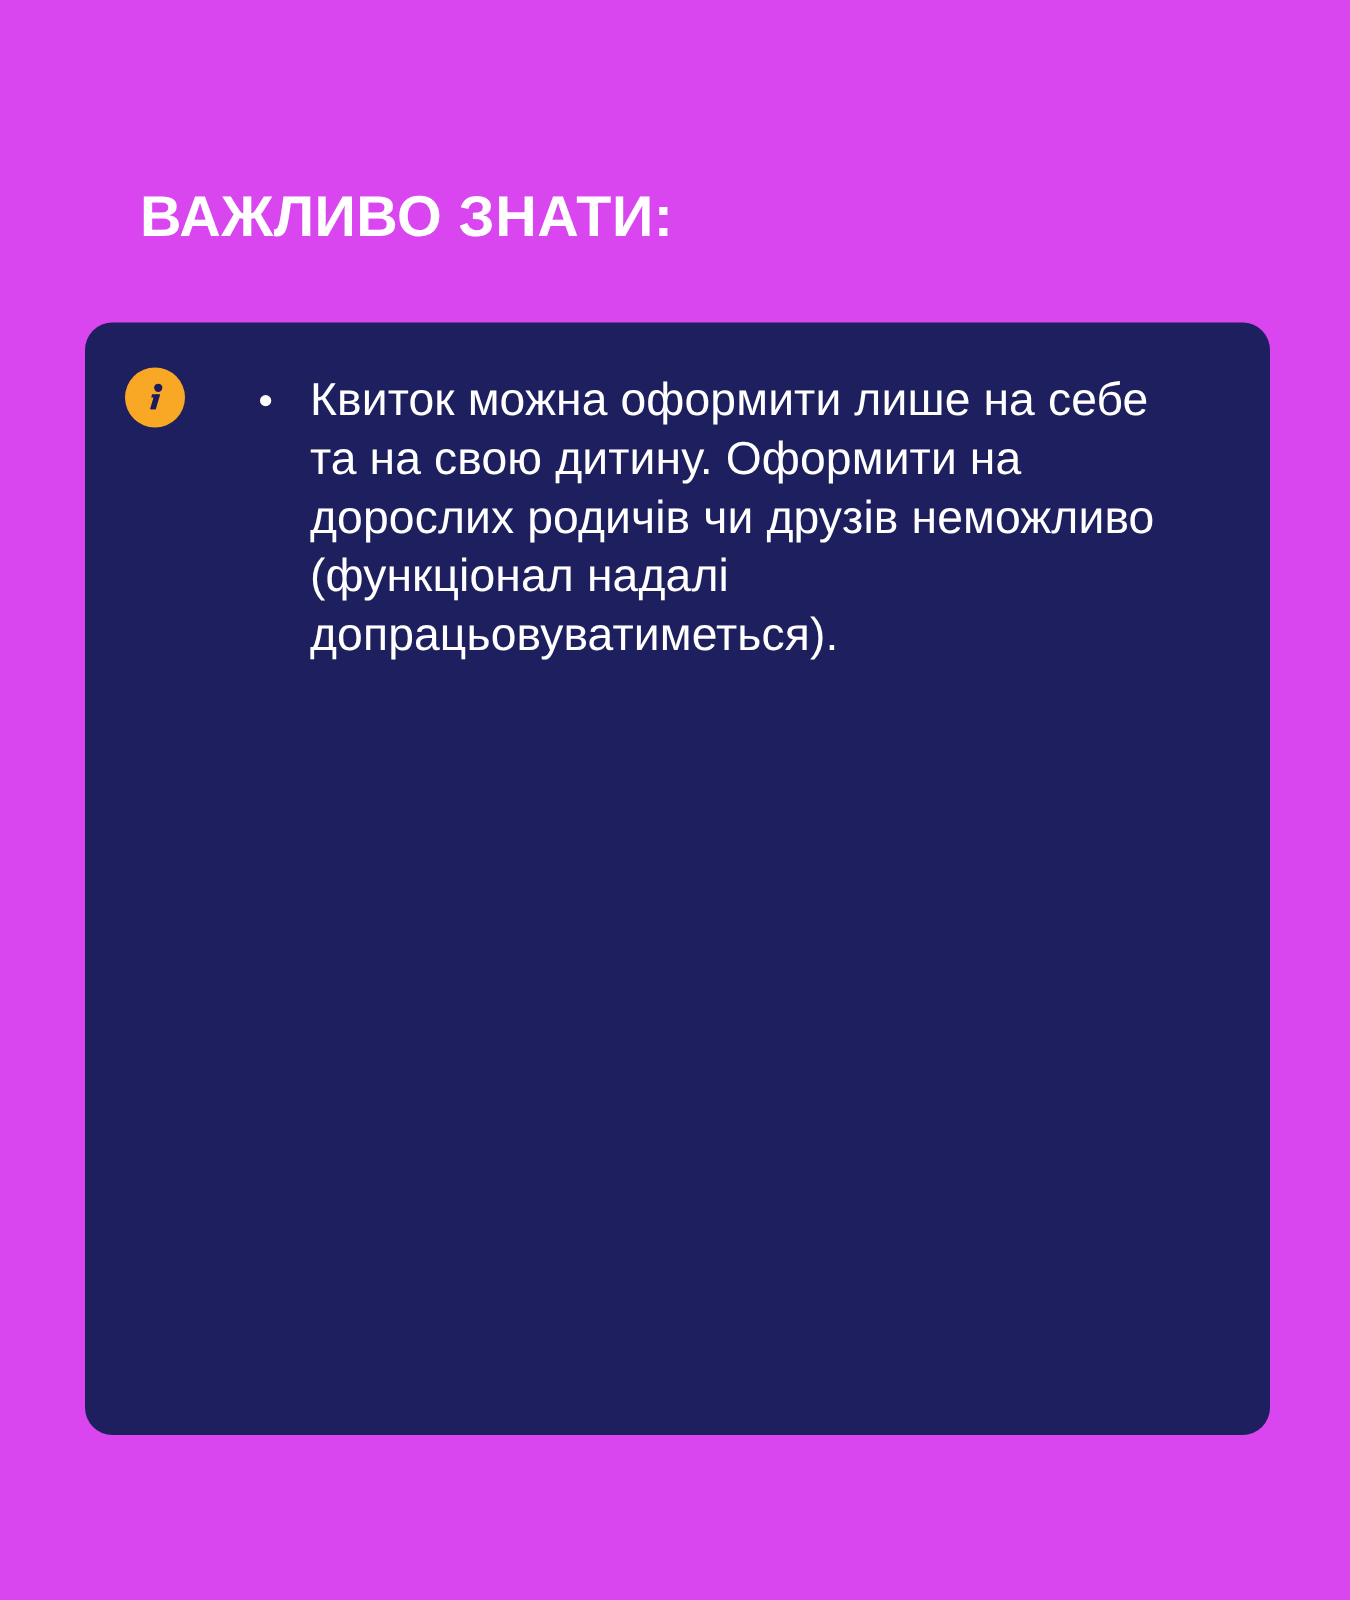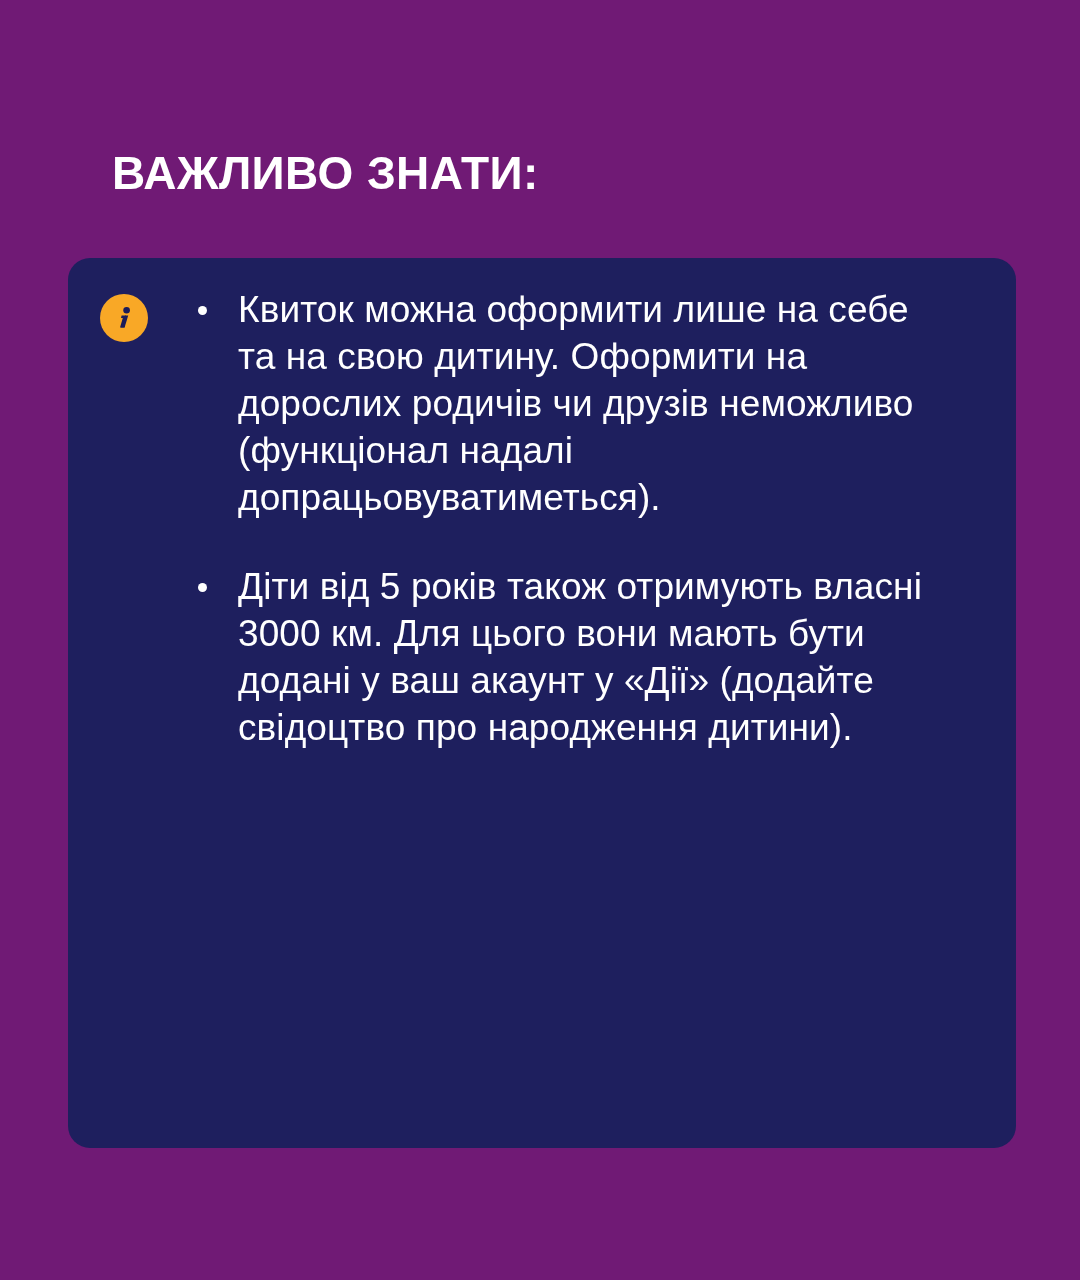--- a/index.html
+++ b/index.html
@@ -14,21 +14,21 @@
     overflow: hidden;
     background: #2a2c84;
     font-family: "Liberation Sans", "DejaVu Sans", sans-serif;
     -webkit-font-smoothing: antialiased;
   }
 
   .poster {
     position: relative;
     width: 1080px;
     height: 1280px;
-    background: #701a75;
+    background: #d946ef;
     box-sizing: border-box;
   }
 
   
   .poster-title {
     position: absolute;
     left: 112px;
     top: 146px;
     margin: 0;
     font-size: 46px;
@@ -81,21 +81,21 @@
   }
 
   .info-icon svg {
     display: block;
   }
 
   
   .bullet-list {
     flex: 1 1 auto;
     list-style: none;
-    margin: 0;
+    margin: 10px;
     padding: 0;
     max-width: 760px;
   }
 
   .bullet-item {
     position: relative;
     padding-left: 46px;
     margin-bottom: 42px;
     color: #ffffff;
     font-size: 37px;
@@ -142,24 +142,20 @@
         </div>
       </div>
 
       <ul class="bullet-list">
 
         <li class="bullet-item">
           <span class="bullet-dot"></span>
           <span class="bullet-text">Квиток можна оформити лише на себе та на свою дитину. Оформити на дорослих родичів чи друзів неможливо (функціонал надалі допрацьовуватиметься).</span>
         </li>
 
-        <li class="bullet-item">
-          <span class="bullet-dot"></span>
-          <span class="bullet-text">Діти від 5 років також отримують власні 3000 км. Для цього вони мають бути додані у ваш акаунт у «Дії» (додайте свідоцтво про народження дитини).</span>
-        </li>
 
 
       </ul>
 
     </div>
   </div>
 
 </div>
 
 </body></html>

